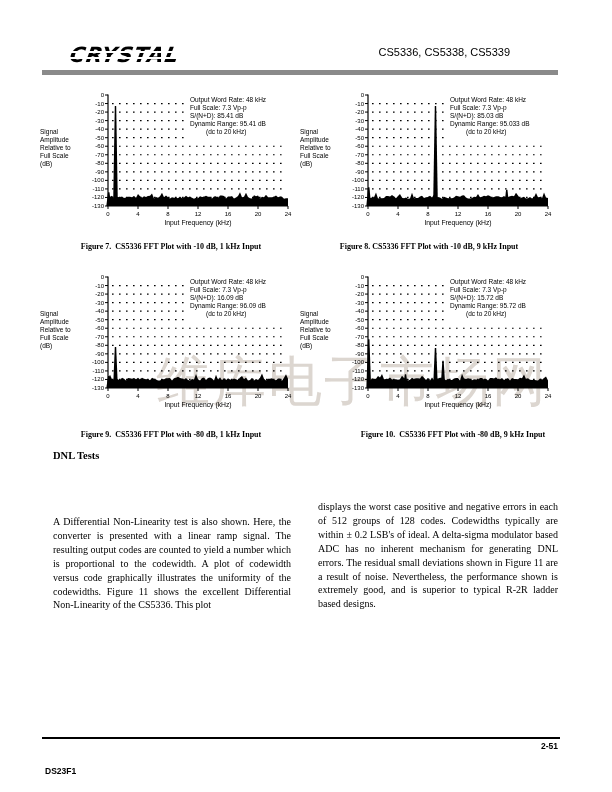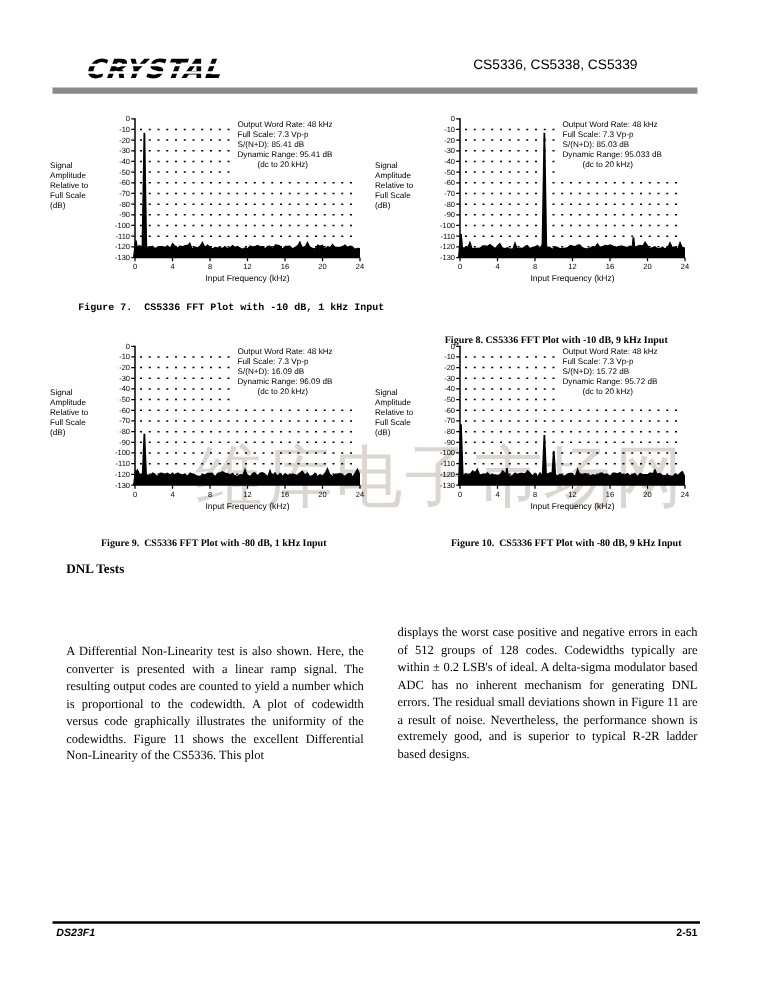--- a/index.html
+++ b/index.html
@@ -17,32 +17,32 @@
   .stripe.s1{top:7px;} .stripe.s2{top:13px;}
   .part-numbers{position:absolute;left:330px;top:46px;width:180px;text-align:right;
                 font-family:"Liberation Sans",sans-serif;font-weight:normal;font-size:11px;z-index:2;}
   .header-bar{position:absolute;left:42px;top:70px;width:516px;height:5px;background:#8a8a8a;z-index:2;}
   
   .fft-cell{position:absolute;width:262px;height:150px;z-index:2;}
   #cell0{left:40px;top:88px;} #cell1{left:300px;top:88px;}
   #cell2{left:40px;top:270px;} #cell3{left:300px;top:270px;}
   svg text{font-family:"Liberation Sans",sans-serif;fill:#000;}
   .fig-caption{position:absolute;width:266px;text-align:center;font-weight:bold;font-size:8px;z-index:2;}
-  #cap0{left:52px;top:242px;font-family:Liberation Mono, monospace;} #cap1{left:312px;top:242px;margin-top:25px;}
+  #cap0{left:38px;top:242px;} #cap1{left:296px;top:242px;}
   #cap2{left:38px;top:430px;} #cap3{left:320px;top:430px;}
   
   .dnl-heading{position:absolute;left:53px;top:450px;font-size:10.5px;font-weight:bold;
                z-index:2;}
   .col{position:absolute;font-size:10px;line-height:13.9px;text-align:justify;z-index:2;margin-top:48px;}
   #colL{left:53px;top:467px;width:238px;}
   #colR{left:318px;top:452px;width:240px;}
   
   .footer-rule{position:absolute;left:42px;top:737px;width:518px;height:2.4px;background:#000;z-index:2;}
-  .doc-number{position:absolute;left:45px;top:741px;font-family:"Liberation Sans",sans-serif;
-              font-weight:bold;font-size:8.5px;z-index:2;font-style:italic;}
+  .doc-number{position:absolute;left:45px;top:766px;font-family:"Liberation Sans",sans-serif;
+              font-weight:bold;font-size:8.5px;z-index:2;}
   .page-number{position:absolute;left:458px;top:741px;width:100px;text-align:right;
                font-family:"Liberation Sans",sans-serif;font-weight:bold;font-size:8.5px;z-index:2;}
 </style>
 </head>
 <body>
 
 <div class="page">
 
   <div class="watermark">维库电子市场网</div>
 

